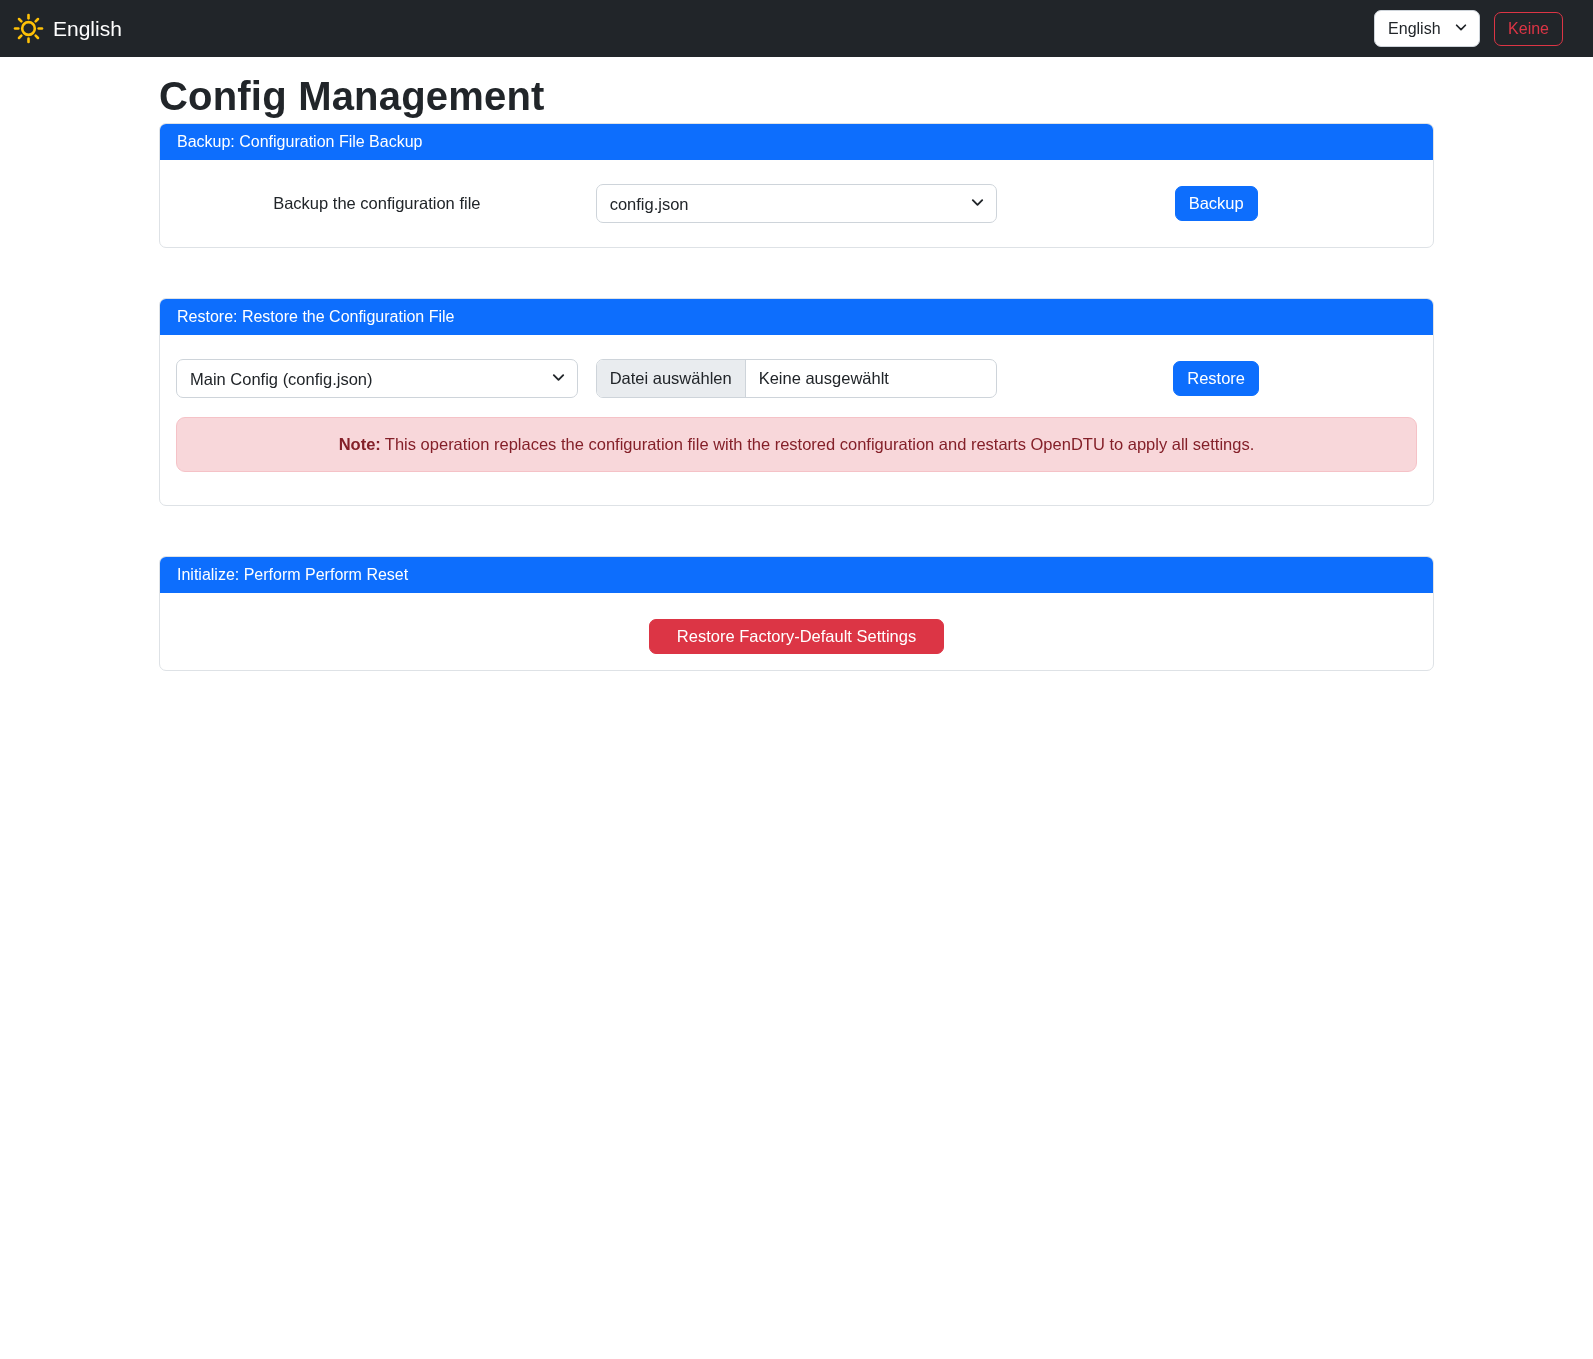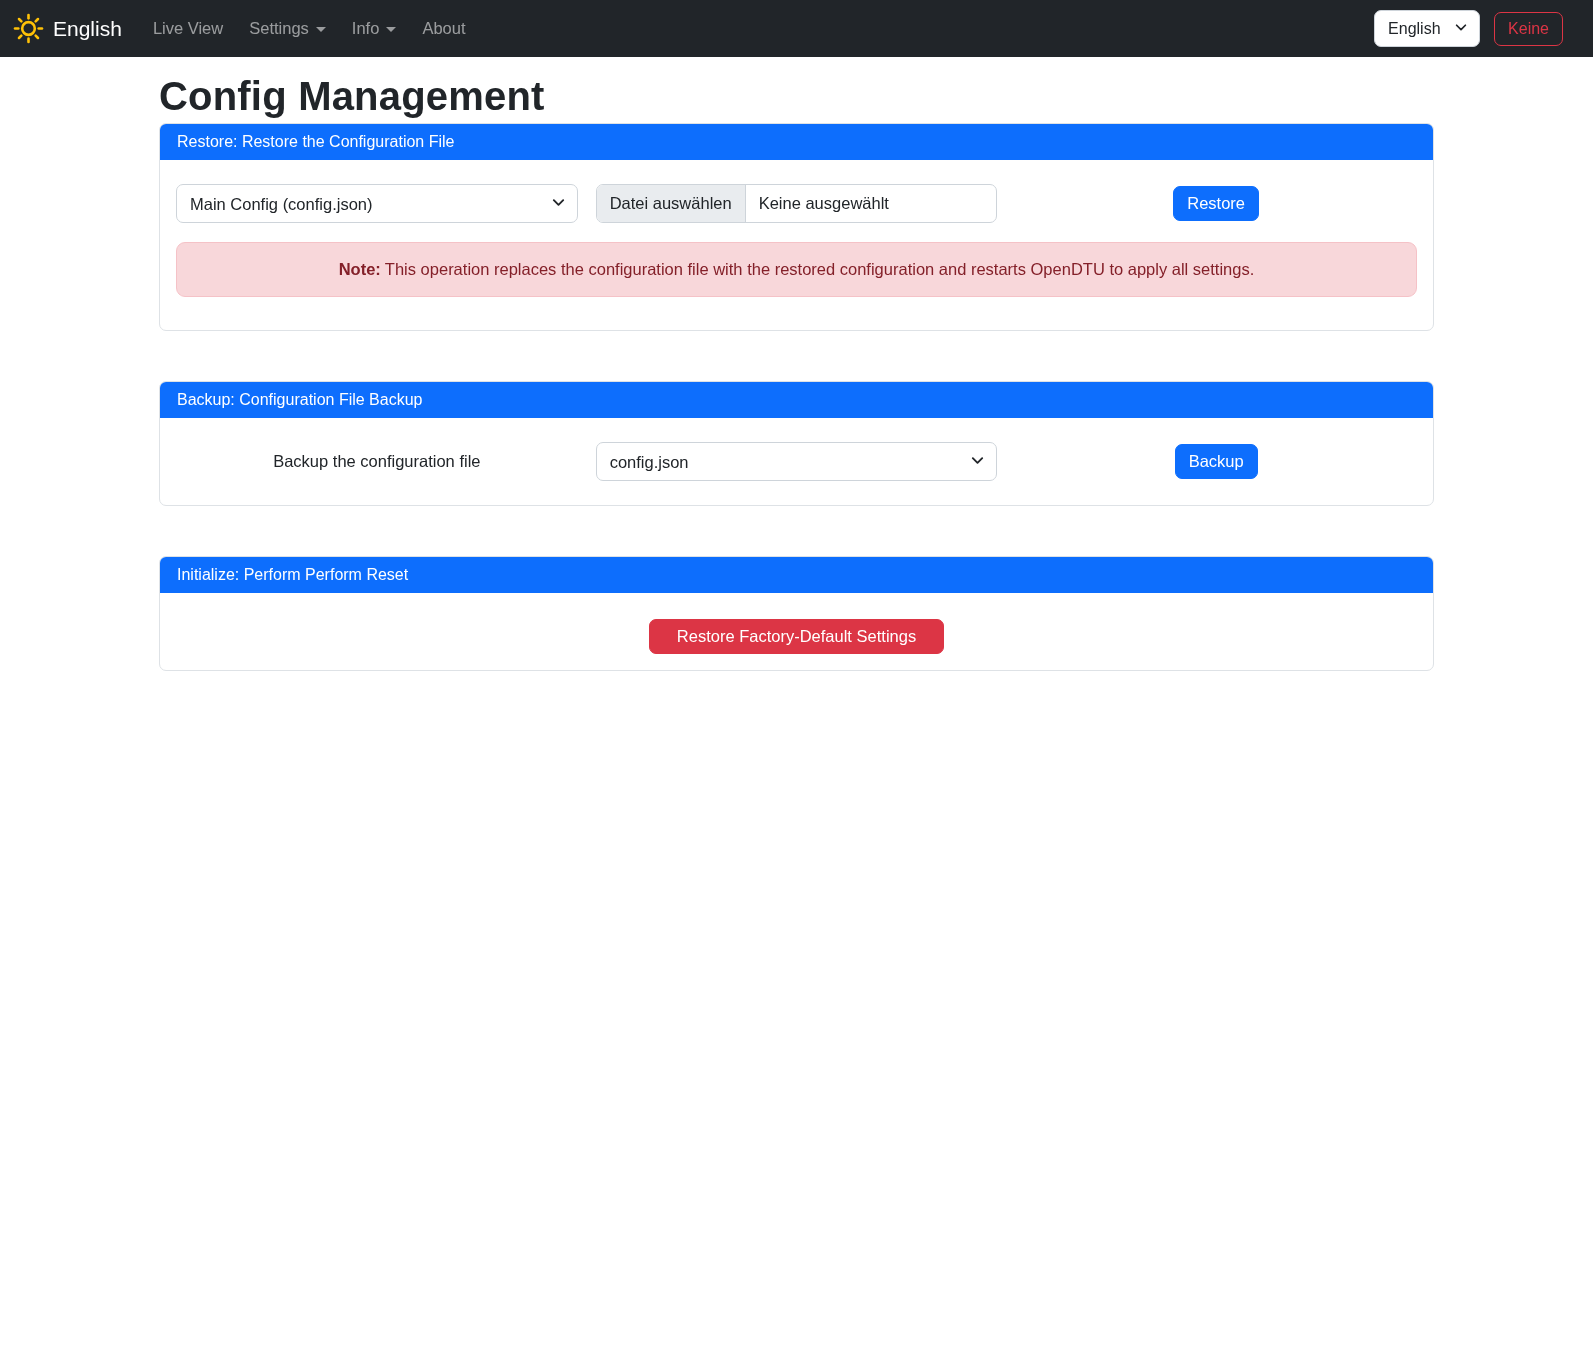--- a/index.html
+++ b/index.html
@@ -109,53 +109,57 @@
         <line x1="2.2" y1="12" x2="4.6" y2="12"></line>
         <line x1="19.4" y1="12" x2="21.8" y2="12"></line>
         <line x1="5.1" y1="5.1" x2="6.8" y2="6.8"></line>
         <line x1="17.2" y1="17.2" x2="18.9" y2="18.9"></line>
         <line x1="5.1" y1="18.9" x2="6.8" y2="17.2"></line>
         <line x1="17.2" y1="6.8" x2="18.9" y2="5.1"></line>
       </svg>
     </span>
     <span>English</span>
   </a>
-  <div class="nav-links">
-    <span class="nav-link">
-      <span>Live View</span>
-    </span>
-    <span class="nav-link">
-      <span>Settings</span>
-      <span class="caret"></span>
-    </span>
-    <span class="nav-link">
-      <span>Info</span>
-      <span class="caret"></span>
-    </span>
-    <span class="nav-link">
-      <span>About</span>
-    </span>
-  </div>
   <div class="nav-right">
     <div class="lang-wrap">
       <select class="lang-select">
         <option>English</option>
       </select>
       <span class="chev">
         <svg width="14" height="14" viewBox="0 0 16 16" fill="none" stroke="#212529" stroke-width="2" stroke-linecap="round" stroke-linejoin="round">
             <polyline points="3,6 8,11 13,6"></polyline>
           </svg>
       </span>
     </div>
     <button class="btn-outline-danger">Keine</button>
   </div>
 </nav>
 
 <div class="container">
   <h1 class="page-title">Config Management</h1>
+
+  <div class="card">
+    <div class="card-header">Backup: Configuration File Backup</div>
+    <div class="card-body">
+      <div class="form-row">
+        <div class="col-label">Backup the configuration file</div>
+        <div class="select-wrap">
+          <select class="form-select">
+            <option>config.json</option>
+          </select>
+          <span class="chev">
+            <svg width="15" height="15" viewBox="0 0 16 16" fill="none" stroke="#212529" stroke-width="2" stroke-linecap="round" stroke-linejoin="round">
+                <polyline points="3,6 8,11 13,6"></polyline>
+              </svg>
+          </span>
+        </div>
+        <button class="btn-primary">Backup</button>
+      </div>
+    </div>
+  </div>
 
   <div class="card">
     <div class="card-header">Restore: Restore the Configuration File</div>
     <div class="card-body">
       <div class="form-row">
         <div class="select-wrap">
           <select class="form-select">
             <option>Main Config (config.json)</option>
           </select>
           <span class="chev">
@@ -170,38 +174,18 @@
         </div>
         <button class="btn-primary">Restore</button>
       </div>
       <div class="alert">
         <b>Note:</b><span>This operation replaces the configuration file with the restored configuration and restarts OpenDTU to apply all settings.</span>
       </div>
     </div>
   </div>
 
   <div class="card">
-    <div class="card-header">Backup: Configuration File Backup</div>
-    <div class="card-body">
-      <div class="form-row">
-        <div class="col-label">Backup the configuration file</div>
-        <div class="select-wrap">
-          <select class="form-select">
-            <option>config.json</option>
-          </select>
-          <span class="chev">
-            <svg width="15" height="15" viewBox="0 0 16 16" fill="none" stroke="#212529" stroke-width="2" stroke-linecap="round" stroke-linejoin="round">
-                <polyline points="3,6 8,11 13,6"></polyline>
-              </svg>
-          </span>
-        </div>
-        <button class="btn-primary">Backup</button>
-      </div>
-    </div>
-  </div>
-
-  <div class="card">
     <div class="card-header">Initialize: Perform Perform Reset</div>
     <div class="card-body init-body">
       <button class="btn-danger">Restore Factory-Default Settings</button>
     </div>
   </div>
 </div>
 
 </body></html>

